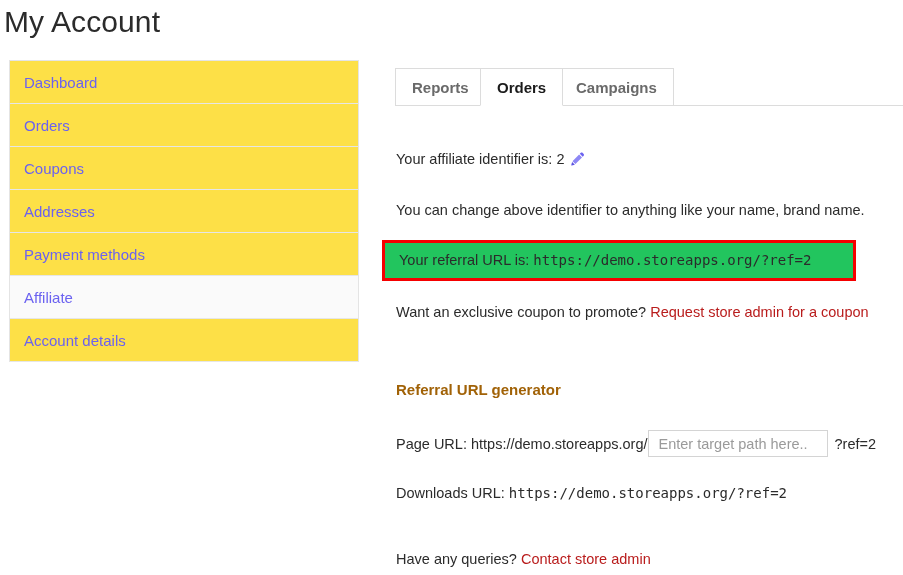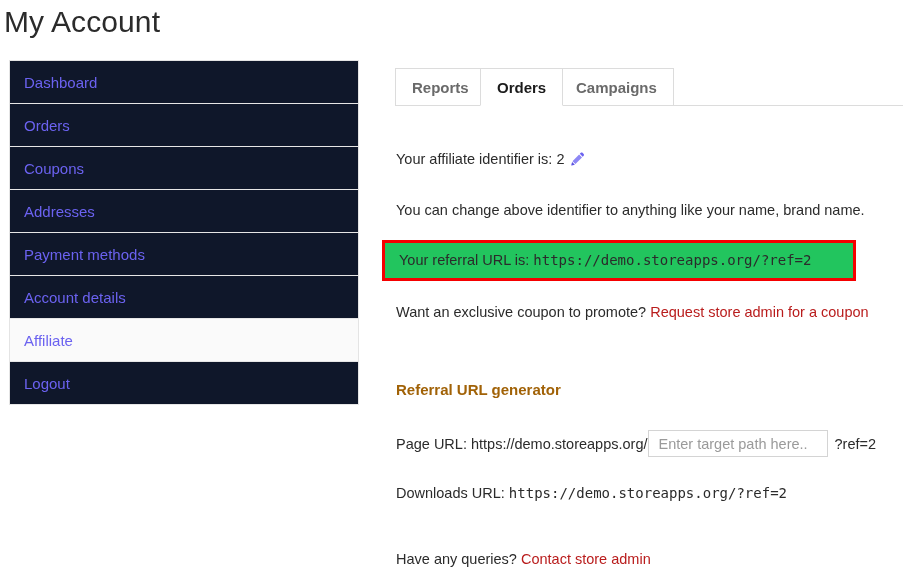--- a/index.html
+++ b/index.html
@@ -46,21 +46,21 @@
     width: 350px;
     border: 1px solid #e4e4e4;
     border-bottom: none;
     background: #ffffff;
   }
   .nav-item {
     border-bottom: 1px solid #e6e6e6;
     padding: 12px 0 12px 14px;
     height: 43px;
     line-height: 19px;
-    background: #0f172a;
+    background: #fde047;
   }
   .nav-item:last-child { border-bottom: 1px solid #e6e6e6; }
   .nav-item.is-active { background: #fafafa; }
   .nav-link {
     color: #6b62f0;
     font-size: 15px;
     text-decoration: none;
     display: inline-block;
   }
 
@@ -221,31 +221,28 @@
     </div>
 
     <div class="nav-item">
       <a class="nav-link" href="#">Addresses</a>
     </div>
 
     <div class="nav-item">
       <a class="nav-link" href="#">Payment methods</a>
     </div>
 
-    <div class="nav-item">
-      <a class="nav-link" href="#">Account details</a>
-    </div>
-
     <div class="nav-item is-active">
       <a class="nav-link" href="#">Affiliate</a>
     </div>
 
     <div class="nav-item">
-      <a class="nav-link" href="#">Logout</a>
-    </div>
+      <a class="nav-link" href="#">Account details</a>
+    </div>
+
 
   </nav>
 
   <section id="main">
 
     <div id="tabs">
       <div class="tab-strip-line"></div>
       <div class="tab" id="tab-0">Reports</div>
       <div class="tab is-active" id="tab-1">Orders</div>
       <div class="tab" id="tab-2">Campaigns</div>

